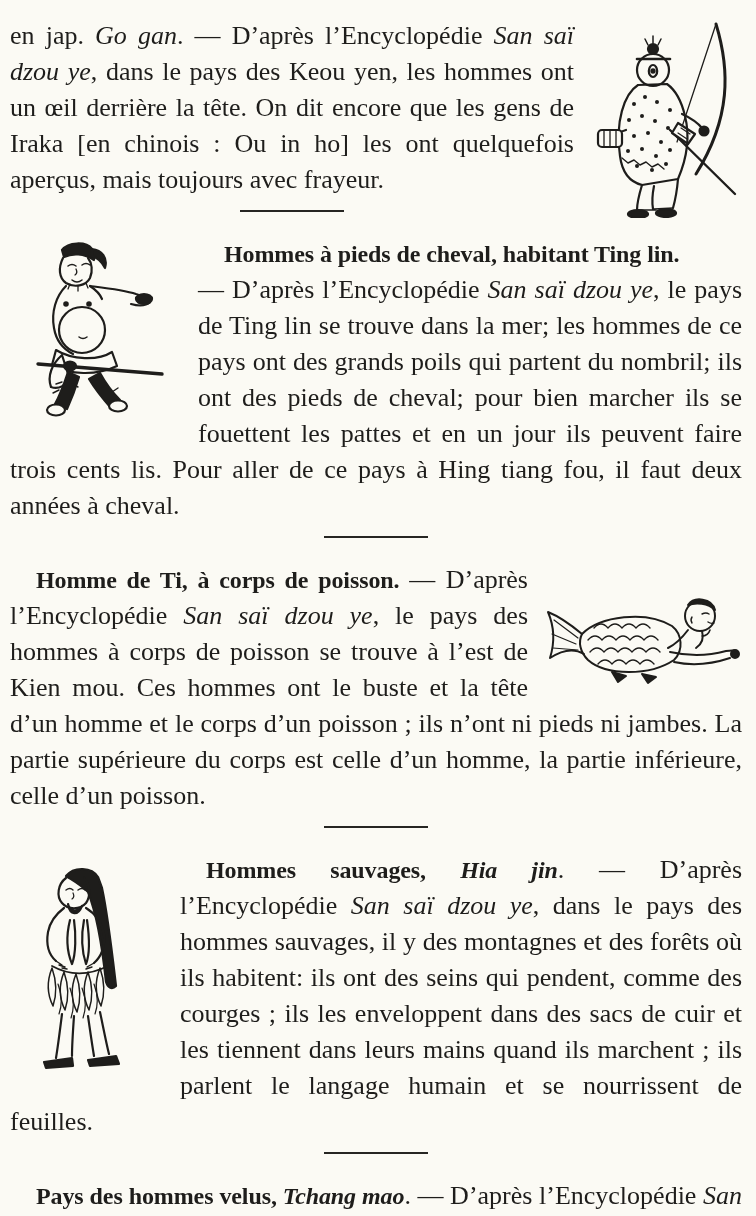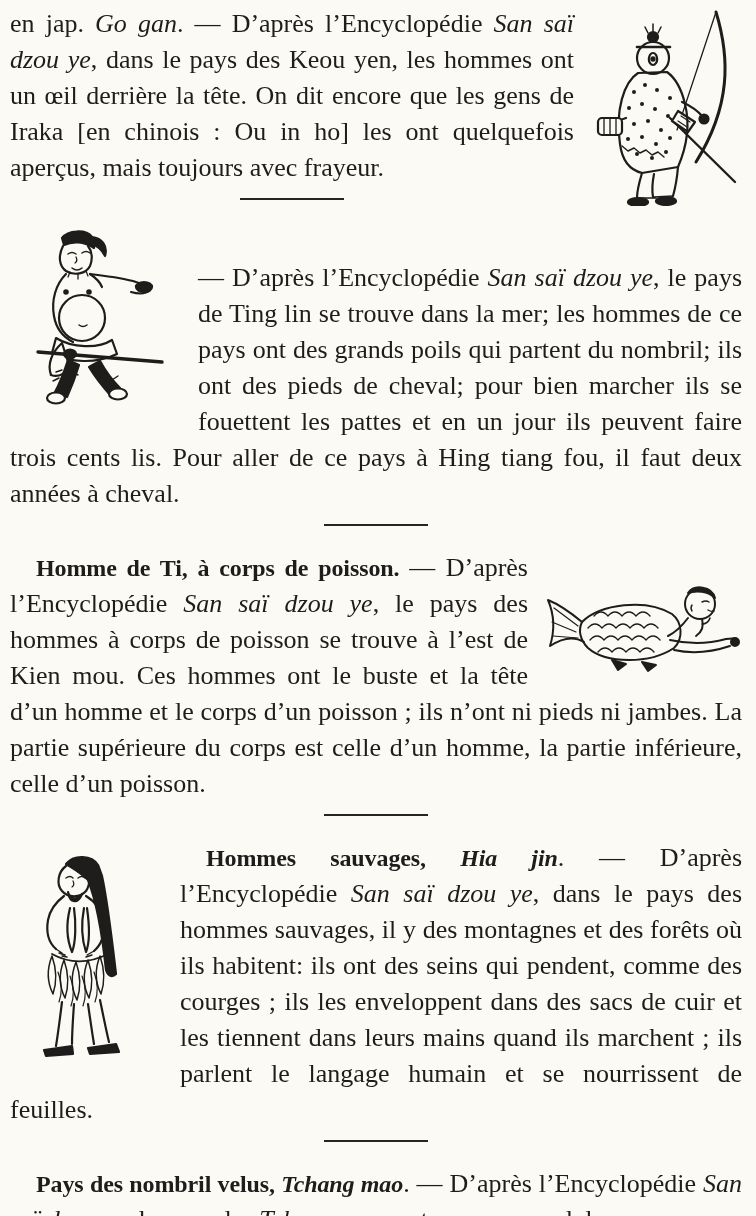--- a/index.html
+++ b/index.html
@@ -7,21 +7,21 @@
     position:relative;
     width:756px; height:1216px;
     box-sizing:border-box;
     margin:0 auto;
     background:#fbfaf4;
     color:#1e1d1b;
     font-family:"Liberation Serif", serif;
     font-size:26px;
     line-height:36px;
     text-align:justify;
-    padding:6px 14px 0 10px;
+    padding:18px 14px 0 10px;
     overflow:hidden;
   }
   p.para { margin:0; text-indent:26px; }
   p.para.cont { text-indent:0; }
   .i { font-style:italic; }
   .head { font-weight:bold; font-size:24px; letter-spacing:-0.1px; }
   .head.i { }
   hr.sep {
     width:104px; border:none;
     border-top:2px solid #262522;
@@ -122,21 +122,21 @@
           <path d="M6,126 L130,136" stroke-width="3.4"></path>
           <ellipse cx="38" cy="128" rx="6" ry="4.5" fill="#1e1d1b"></ellipse>
           <path d="M36,134 C32,146 28,157 23,166 L35,171 C40,160 44,149 47,139 Z" fill="#1e1d1b"></path>
           <path d="M68,135 C74,146 81,155 88,162 L79,170 C71,161 63,151 57,141 Z" fill="#1e1d1b"></path>
           <path d="M30,144 l-6,2 M27,152 l-6,3 M40,146 l6,3 M73,147 l-5,4 M80,154 l6,-4" stroke-width="1.4"></path>
           <ellipse cx="24" cy="172" rx="9" ry="5.5" fill="#fbfaf4"></ellipse>
           <ellipse cx="86" cy="168" rx="9" ry="5.5" fill="#fbfaf4"></ellipse>
         </g>
       </svg>
     </span>
-    <br>
+    <span class="head">Hommes à pieds de cheval, habitant Ting lin.</span><br>
     <span> — D’après l’Encyclopédie </span><span class="i">San saï dzou ye</span><span>, le pays de Ting lin se trouve dans la mer; les hommes de ce pays ont des grands poils qui partent du nombril; ils ont des pieds de cheval; pour bien marcher ils se fouettent les pattes et en un jour ils peuvent faire trois cents lis. Pour aller de ce pays à Hing tiang fou, il faut deux années à cheval.</span>
   </p>
 
   <hr class="sep">
 
   <p class="para">
     <span class="fig fig-fish">
       <svg viewBox="0 0 200 96" width="200" height="96">
         <g stroke="#1e1d1b" fill="none" stroke-width="2" stroke-linecap="round" stroke-linejoin="round">
           <path d="M40,44 C28,34 16,26 6,22 C12,36 13,52 8,68 C20,60 32,58 42,64"></path>
@@ -192,16 +192,16 @@
           <path d="M62,196 L90,192 L93,200 L64,202 Z" fill="#1e1d1b"></path>
         </g>
       </svg>
     </span>
     <span class="head">Hommes sauvages, </span><span class="head i">Hia jin</span><span>. — D’après l’Encyclopédie </span><span class="i">San saï dzou ye</span><span>, dans le pays des hommes sauvages, il y des montagnes et des forêts où ils habitent: ils ont des seins qui pendent, comme des courges ; ils les enveloppent dans des sacs de cuir et les tiennent dans leurs mains quand ils marchent ; ils parlent le langage humain et se nourrissent de feuilles.</span>
   </p>
 
   <hr class="sep">
 
   <p class="para">
-    <span class="head">Pays des nombril velus, </span><span class="head i">Tchang mao</span><span>. — D’après l’Encyclopédie </span><span class="i">San saï dzou ye</span><span>, le pays des </span><span class="i">Tchang mao</span><span> se trouve au nord du</span>
+    <span class="head">Pays des hommes velus, </span><span class="head i">Tchang mao</span><span>. — D’après l’Encyclopédie </span><span class="i">San saï dzou ye</span><span>, le pays des </span><span class="i">Tchang mao</span><span> se trouve au nord du</span>
   </p>
 
 </div>
 
 </body></html>

